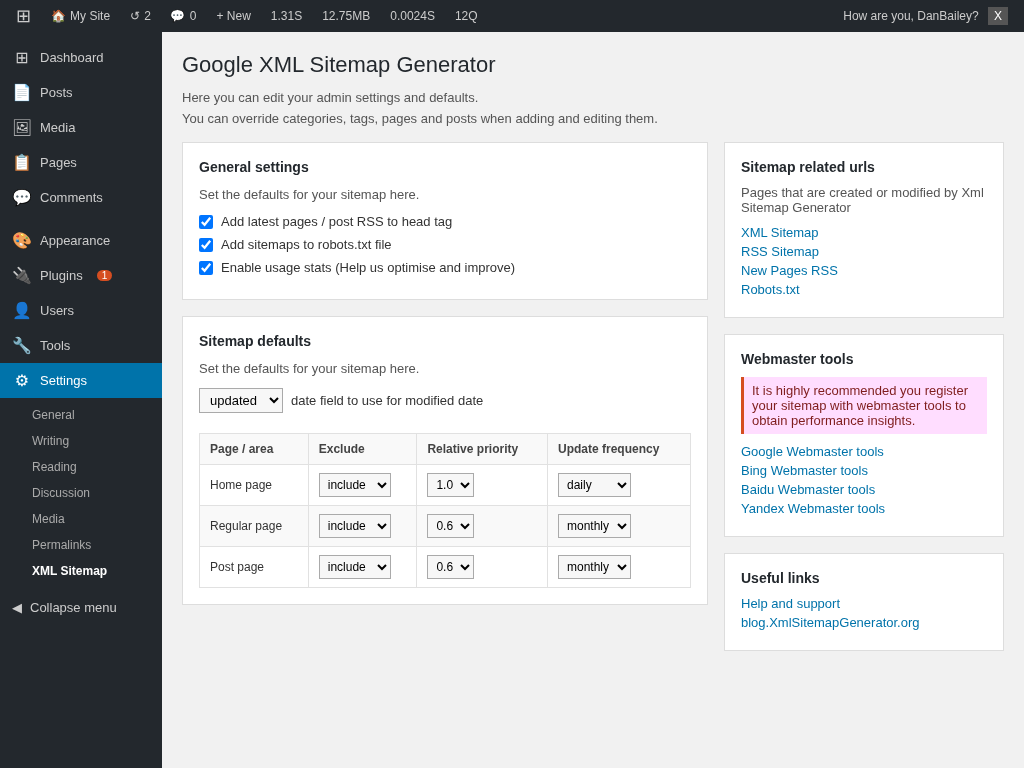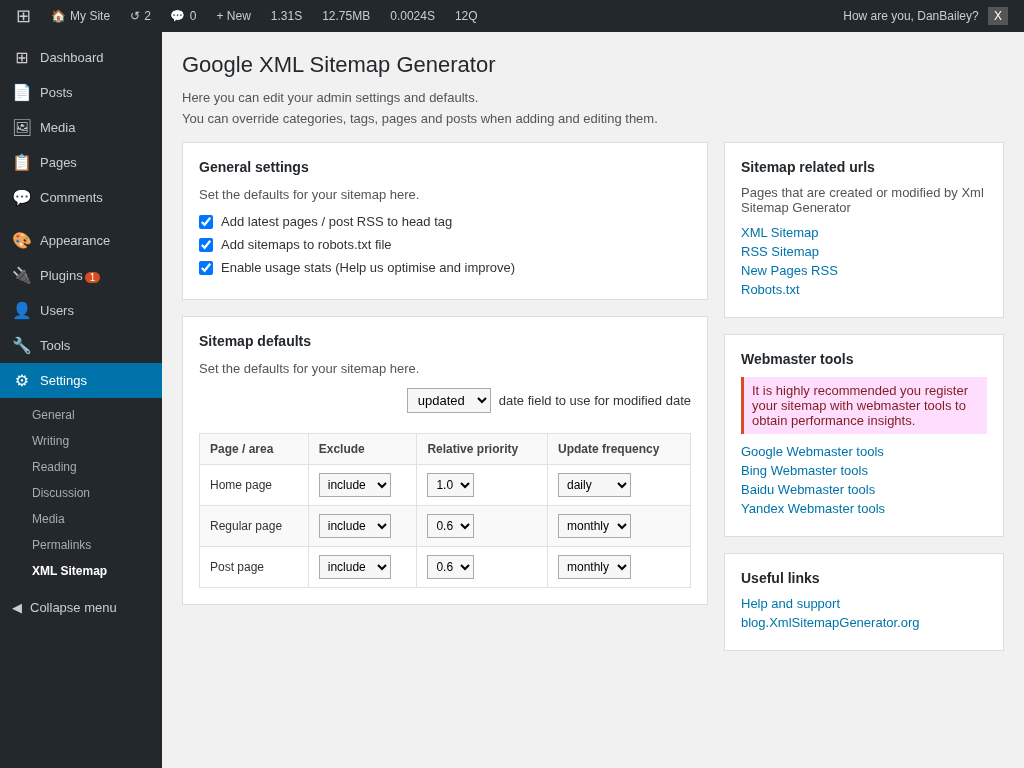--- a/index.html
+++ b/index.html
@@ -37,21 +37,21 @@
       padding-top: 8px;
     }
     .sidebar-item {
       display: flex; align-items: center; gap: 8px;
       padding: 8px 12px;
       color: #ccc; cursor: pointer; font-size: 13px;
       text-decoration: none;
     }
     .sidebar-item.active { background: #0073aa; color: #fff; }
     .sidebar-item .icon { font-size: 16px; width: 20px; text-align: center; }
-    .sidebar-item .label-wrap { display: flex; align-items: flex-end; gap: 0; }
+    .sidebar-item .label-wrap { display: flex; align-items: center; gap: 12px; }
     .sub-item {
       padding: 6px 12px 6px 32px;
       color: #aaa; cursor: pointer; font-size: 12px;
     }
     .sub-item.active { color: #fff; }
     .collapse-item {
       display: flex; align-items: center; gap: 8px;
       padding: 8px 12px;
       color: #ccc; cursor: pointer; font-size: 13px;
       margin-top: 8px;
@@ -84,21 +84,21 @@
       padding: 16px;
     }
     .card h2 { font-size: 14px; font-weight: 600; margin-bottom: 12px; color: #23282d; }
 
     
     .checkbox-row { display: flex; align-items: center; gap: 8px; margin-bottom: 8px; }
     .checkbox-row input[type=checkbox] { width: 14px; height: 14px; }
 
     
     .defaults-desc { color: #555; margin-bottom: 12px; font-size: 13px; }
-    .date-field-row { display: flex; align-items: center; gap: 8px; margin-bottom: 12px; justify-content: flex-end; }
+    .date-field-row { display: flex; align-items: center; gap: 8px; margin-bottom: 12px; }
     .date-field-row select { border: 1px solid #aaa; padding: 3px 6px; font-size: 13px; background: #f7f7f7; }
 
     
     .sitemap-table { width: 100%; border-collapse: collapse; margin-top: 20px; }
     .sitemap-table th {
       background: #f9f9f9;
       border: 1px solid #e1e1e1;
       padding: 8px 10px;
       text-align: left;
       font-weight: 600;

